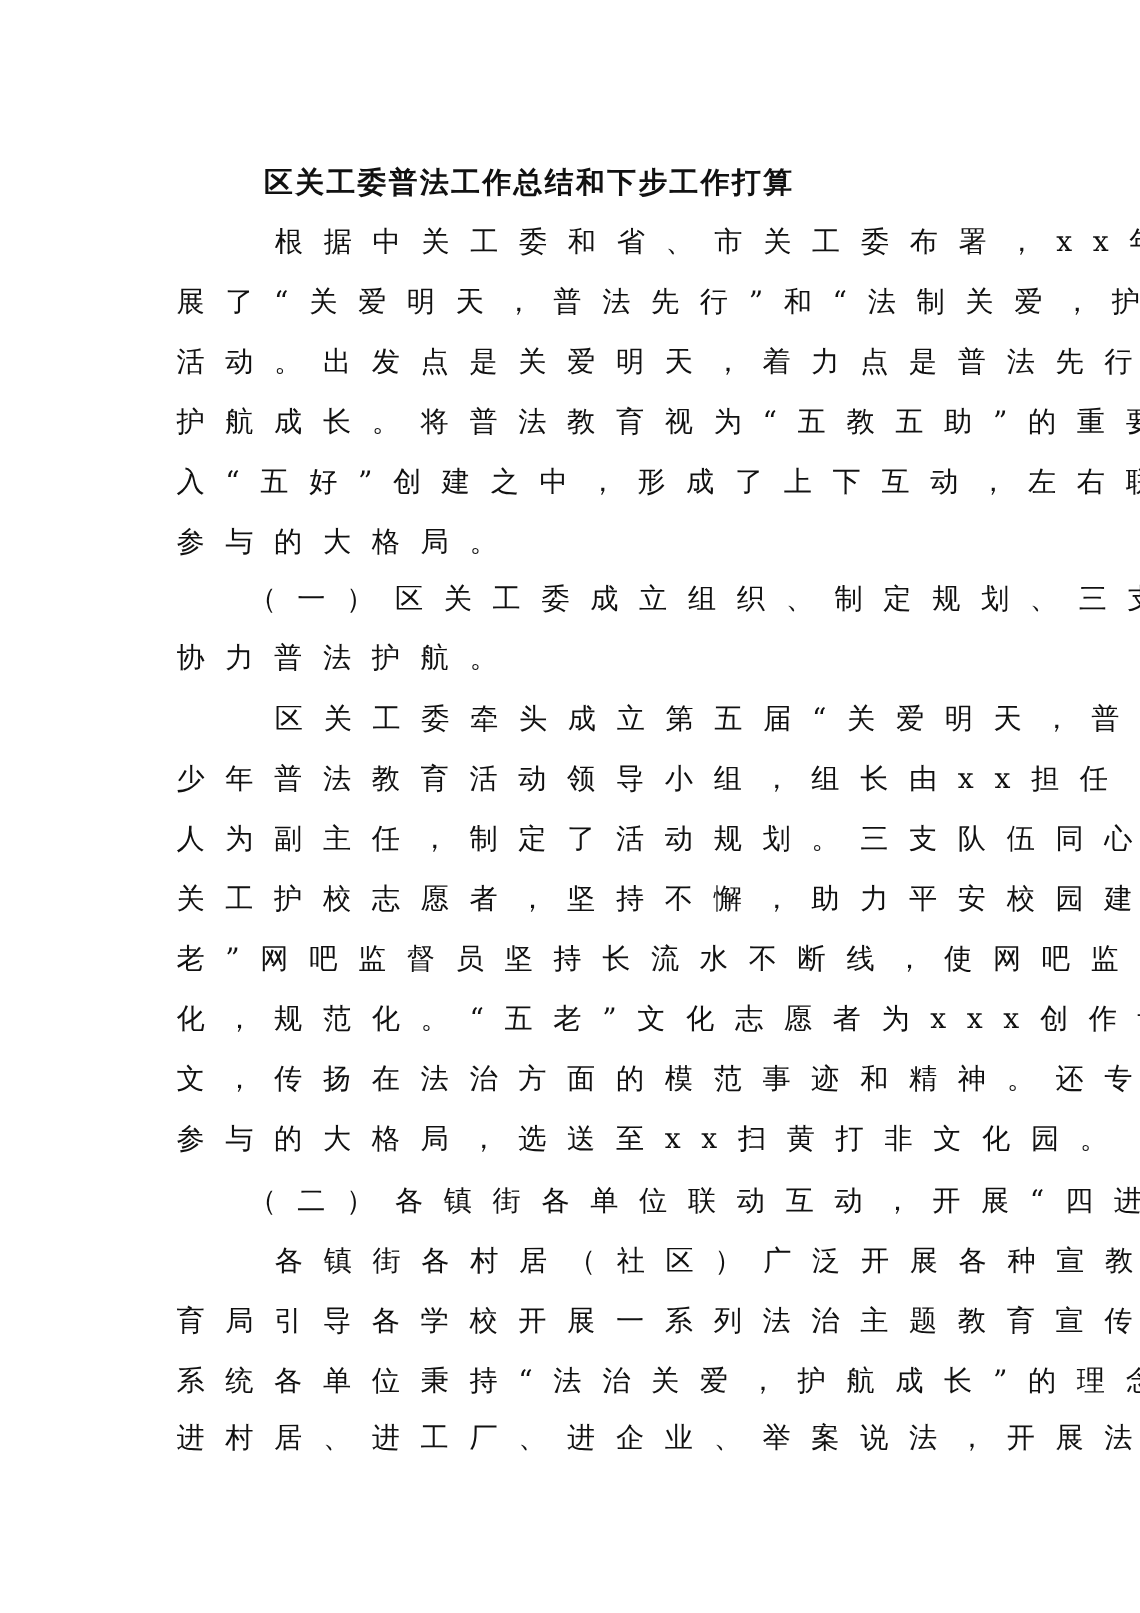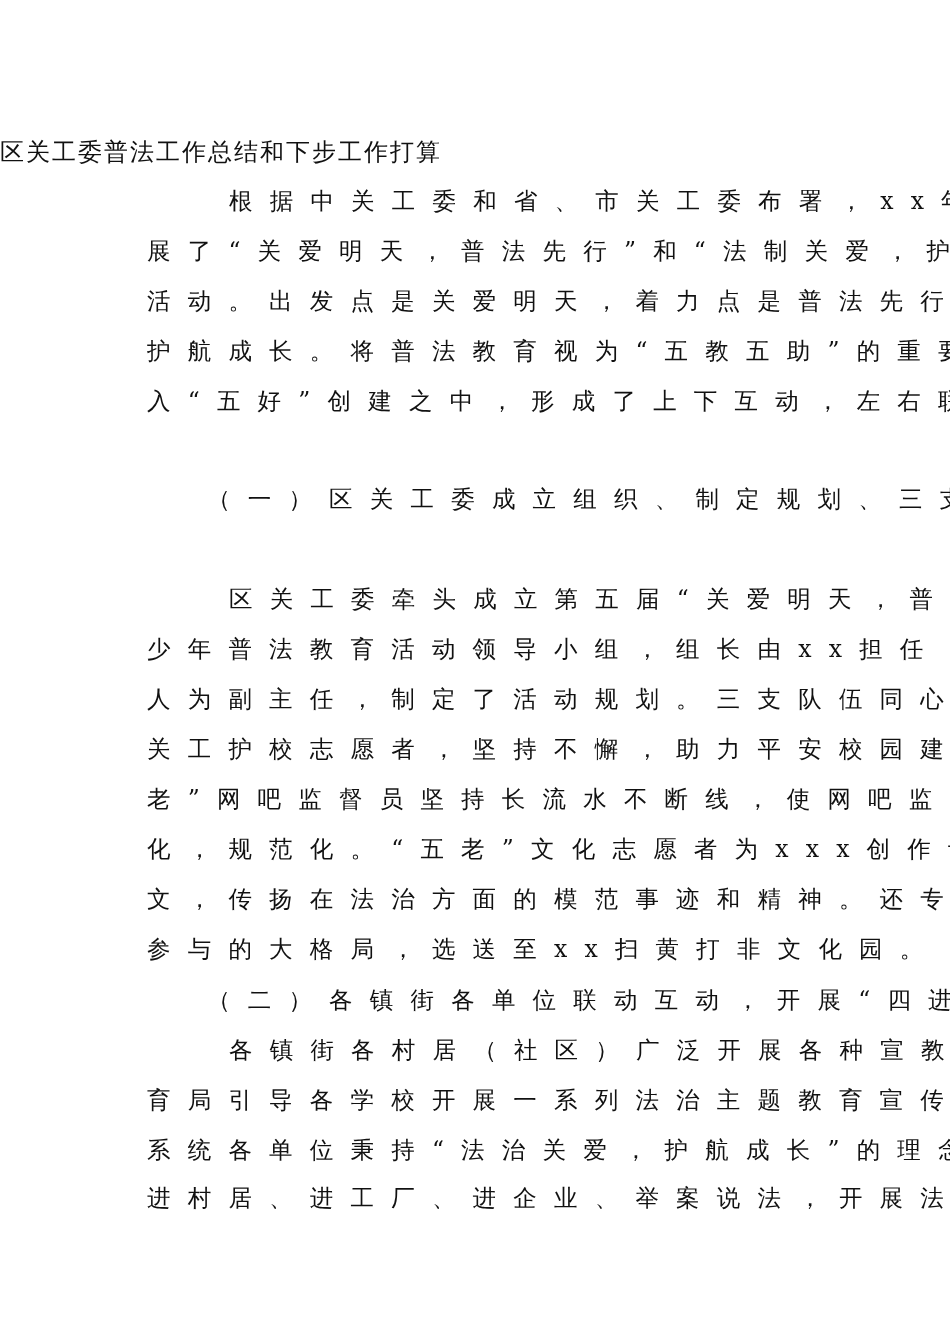--- a/index.html
+++ b/index.html
@@ -1,39 +1,41 @@
 <!DOCTYPE html>
 <html><head>
 <meta charset="utf-8">
 <style>
   html, body { margin: 0; padding: 0; background: #ffffff; }
   body { width: 950px; height: 1344px; position: relative; overflow: hidden;
          font-family: "DejaVu Serif", "Liberation Serif", serif; color: #111; }
   .page { position: absolute; left: 0; top: 0; width: 950px; height: 1344px; background: #fff; }
-  .title { position: absolute; left: 0; width: 882px; top: 136px; 
-           font-family: "DejaVu Sans", "Liberation Sans", sans-serif; font-weight: normal;
+  .title { position: absolute; left: 0; width: 882px; top: 136px; text-align: center;
+           font-family: "DejaVu Sans", "Liberation Sans", sans-serif; font-weight: bold;
            font-size: 24px; letter-spacing: 2px; line-height: 32px; }
   .line { position: absolute; left: 147px; width: 660px; height: 34px; line-height: 34px;
           font-size: 23.5px; white-space: nowrap; letter-spacing: 17.2px; }
   .indent { padding-left: 82px; }
   .heading-indent { padding-left: 60px; }
 </style>
 </head>
 <body>
 
 <div class="page">
   <div class="title">区关工委普法工作总结和下步工作打算</div>
 
   <div class="line indent" style="top:184px">根据中关工委和省、市关工委布署，xx年我们持续开</div>
   <div class="line" style="top:234px">展了“关爱明天，普法先行”和“法制关爱，护航成长”</div>
   <div class="line" style="top:284px">活动。出发点是关爱明天，着力点是普法先行，侧重点是</div>
   <div class="line" style="top:334px">护航成长。将普法教育视为“五教五助”的重要内容，融</div>
   <div class="line" style="top:384px">入“五好”创建之中，形成了上下互动，左右联动，全民</div>
+  <div class="line" style="top:434px">参与的大格局。</div>
 
   <div class="line heading-indent" style="top:482px">（一）区关工委成立组织、制定规划、三支队伍同心</div>
+  <div class="line" style="top:531px">协力普法护航。</div>
 
   <div class="line indent" style="top:582px">区关工委牵头成立第五届“关爱明天，普法先行”青</div>
   <div class="line" style="top:632px">少年普法教育活动领导小组，组长由xx担任，各部门负责</div>
   <div class="line" style="top:682px">人为副主任，制定了活动规划。三支队伍同心协力作奉献</div>
   <div class="line" style="top:732px">关工护校志愿者，坚持不懈，助力平安校园建设。“五</div>
   <div class="line" style="top:782px">老”网吧监督员坚持长流水不断线，使网吧监督工作常态</div>
   <div class="line" style="top:832px">化，规范化。“五老”文化志愿者为xxx创作诗词、撰写征</div>
   <div class="line" style="top:882px">文，传扬在法治方面的模范事迹和精神。还专门创作扫黄</div>
   <div class="line" style="top:932px">参与的大格局，选送至xx扫黄打非文化园。</div>
 

